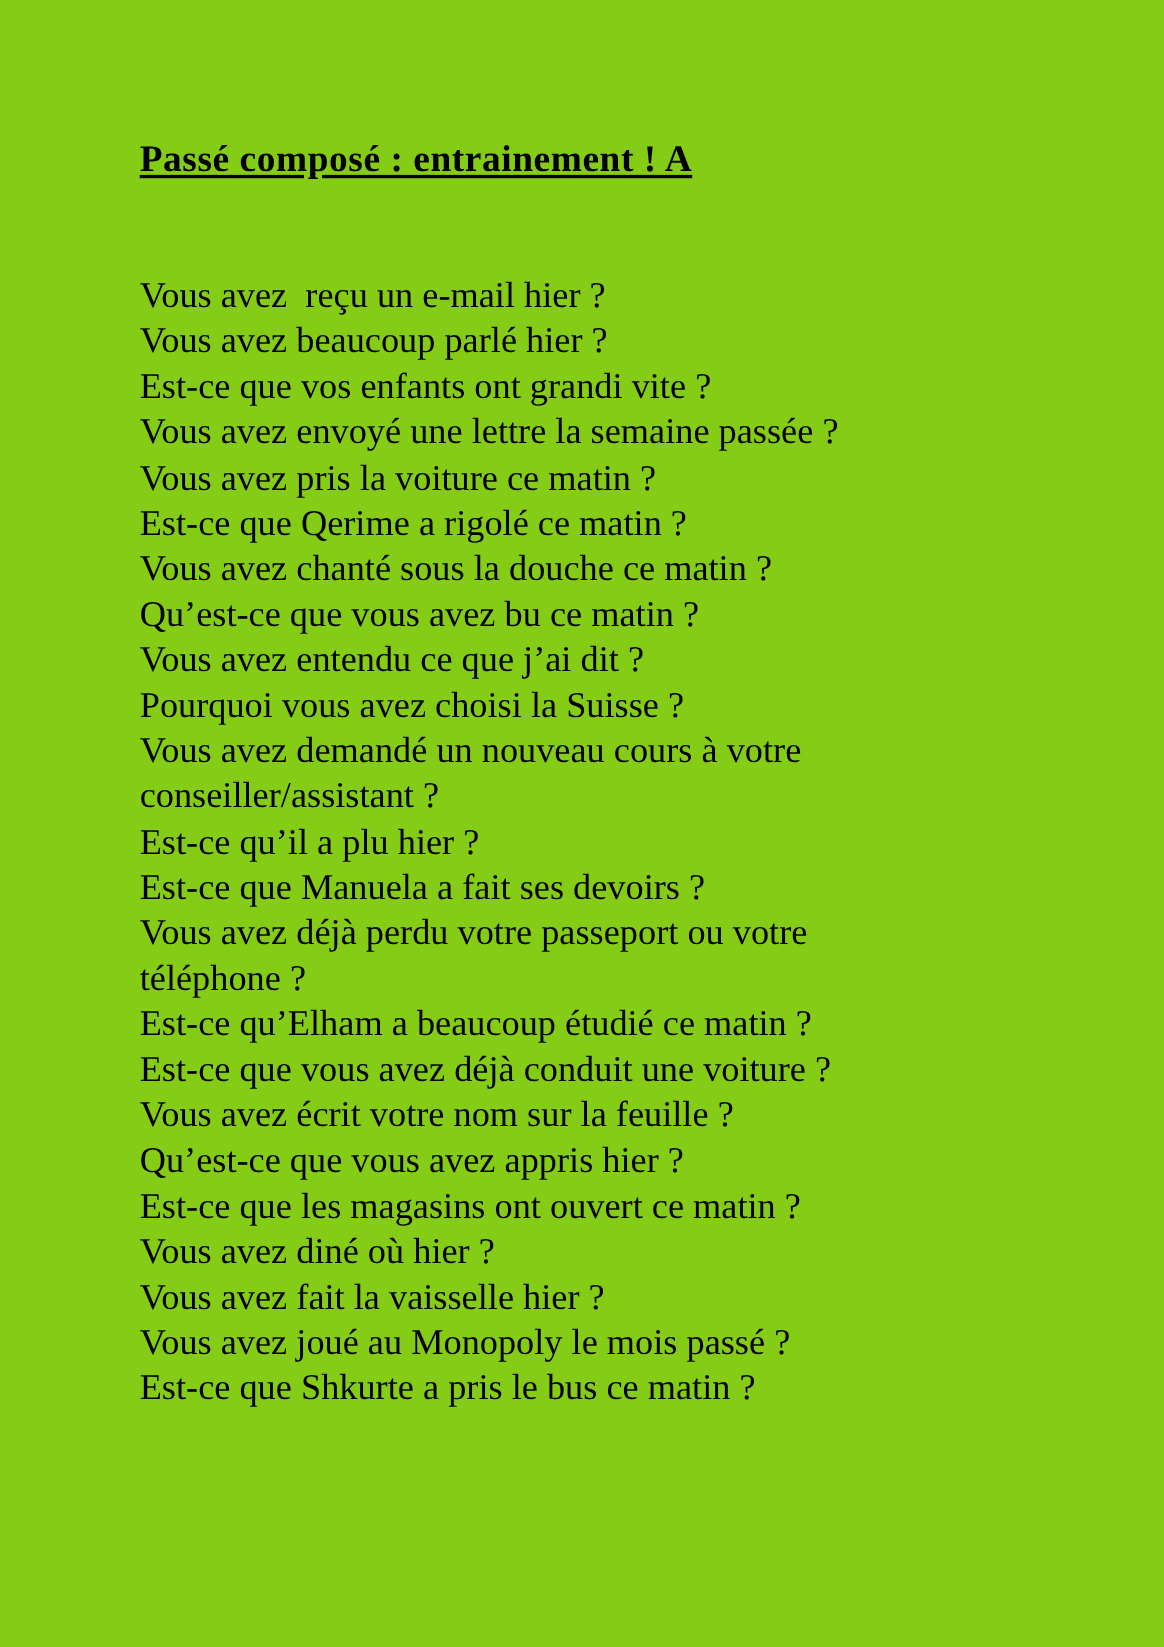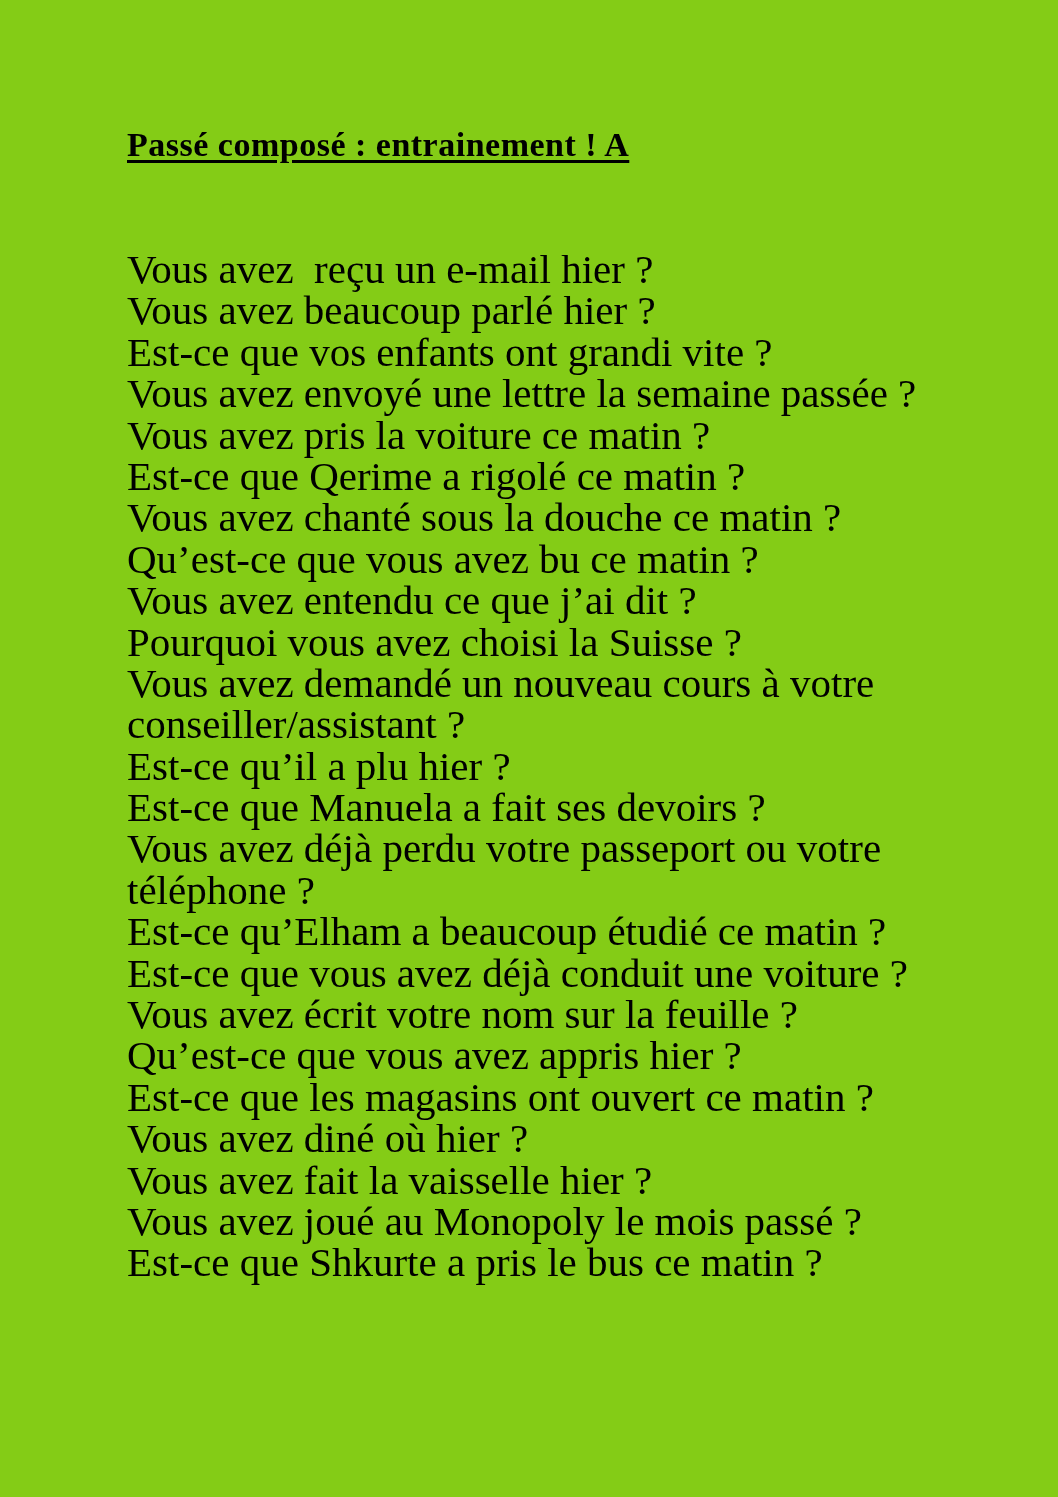--- a/index.html
+++ b/index.html
@@ -27,21 +27,21 @@
     text-decoration: underline;
     text-underline-offset: 4px;
     letter-spacing: 0.5px;
     white-space: pre;
   }
   .doc-body {
     position: absolute;
     left: 127px;
     top: 249px;
     width: 860px;
-    font-size: 41px;
+    font-size: 33px;
     line-height: 41.4px;
     white-space: pre;
   }
   .doc-line {
     height: 41.4px;
   }
 </style>
 </head>
 <body>
 

